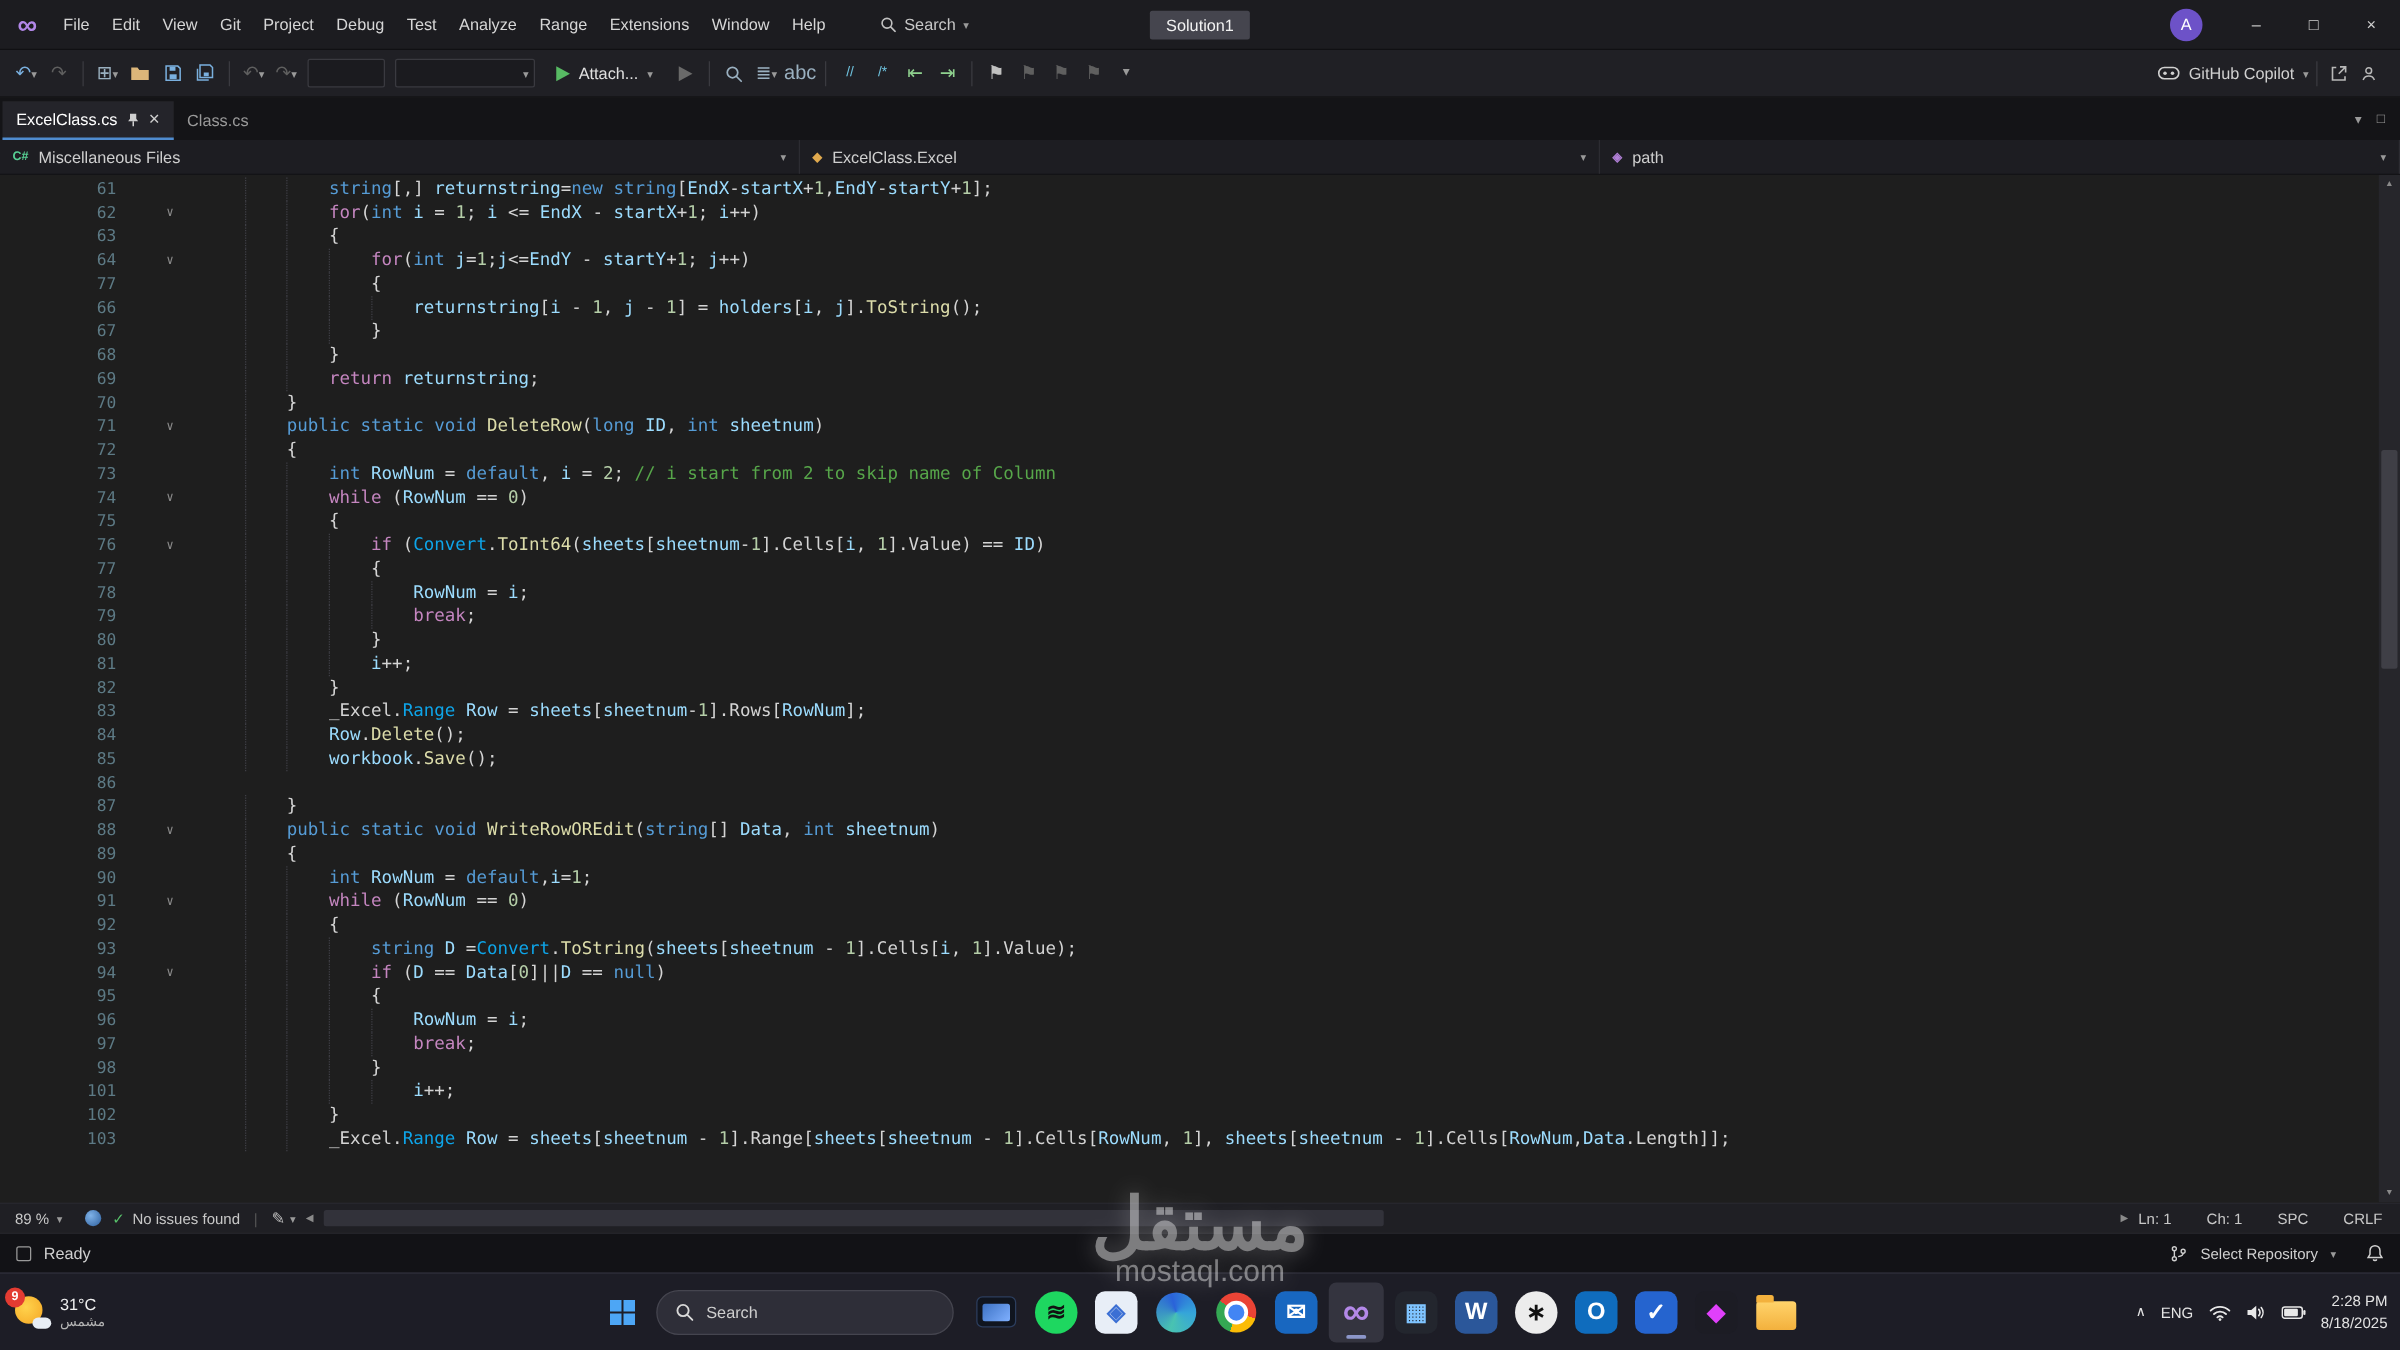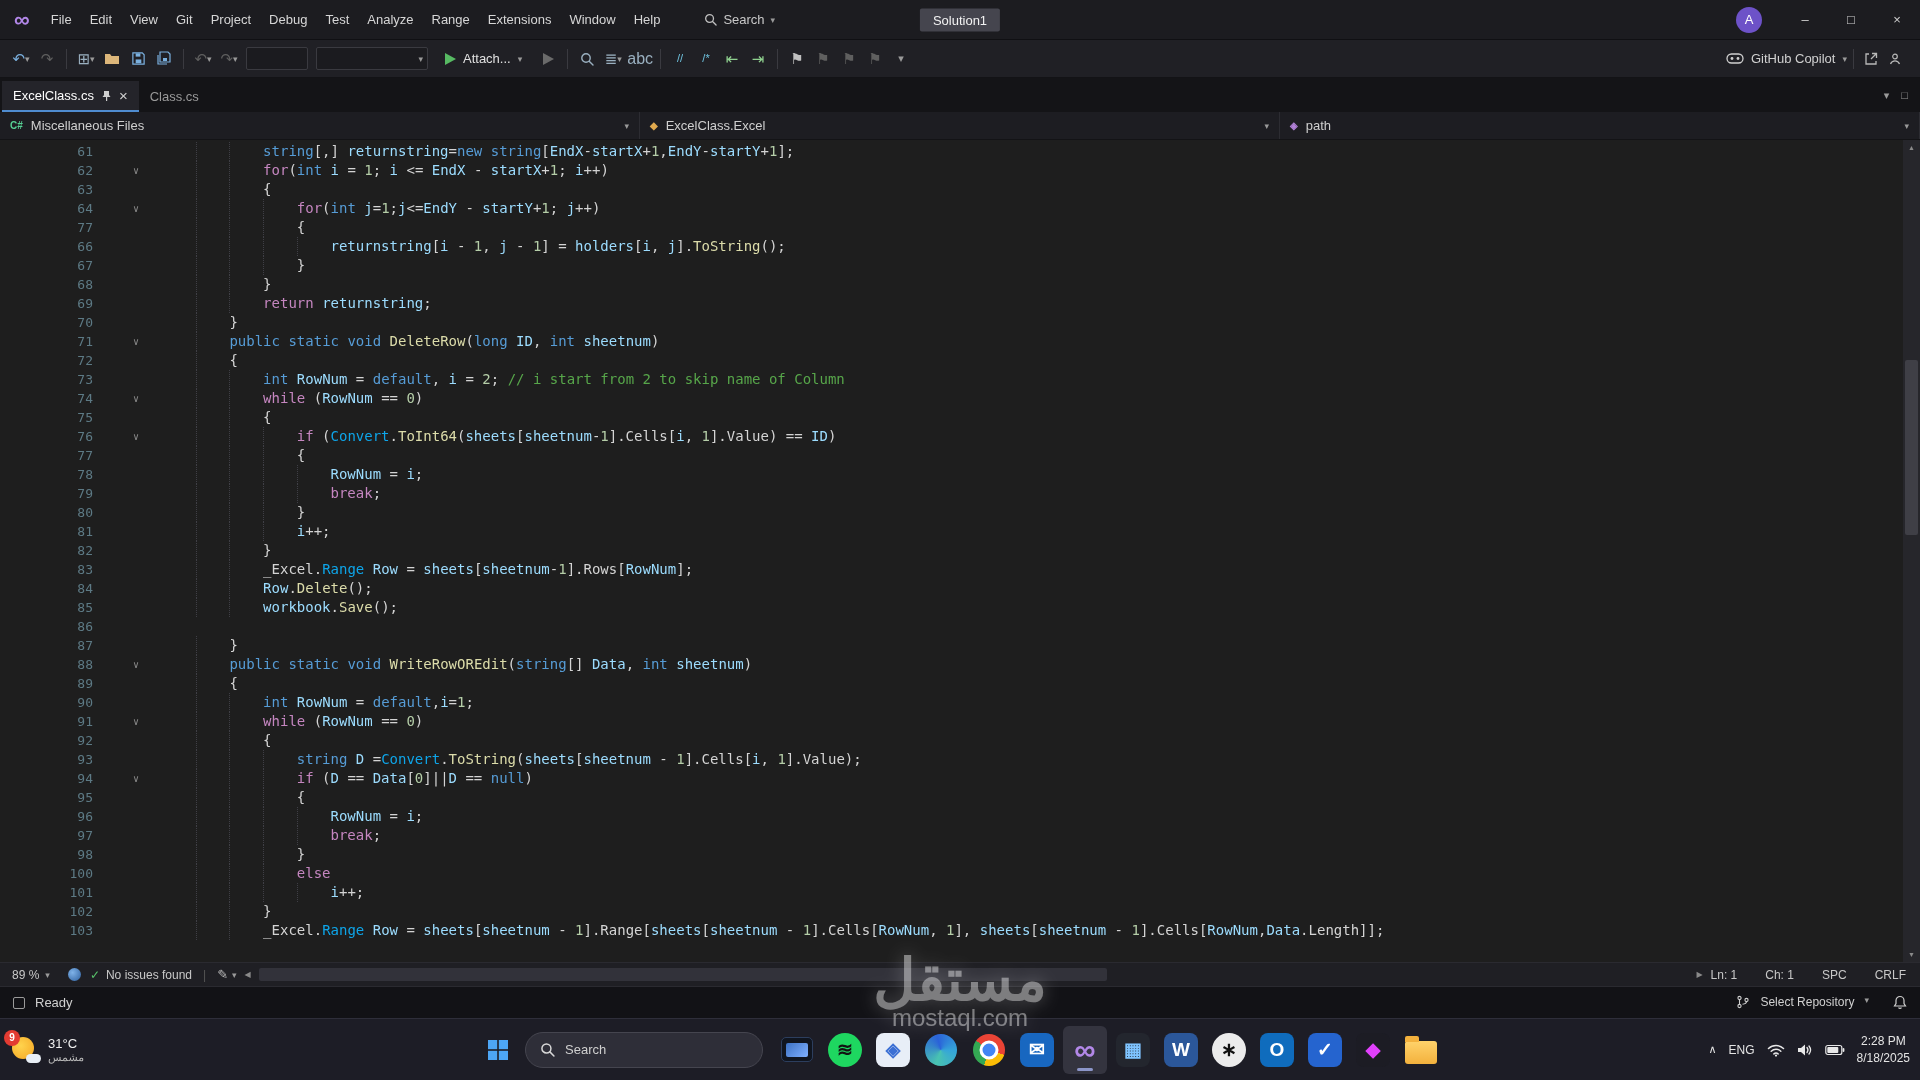--- a/index.html
+++ b/index.html
@@ -70,21 +70,21 @@
 .hscroll{flex:1;height:100%;margin:0 6px;position:relative}
 .hscroll .arr{position:absolute;top:0;bottom:0;display:flex;align-items:center;color:#8a8a8a;font-size:8px}
 .hthumb{position:absolute;left:16px;top:5px;height:13px;width:58%;background:#32323a;border-radius:2px}
 .epos{display:flex;align-items:center}
 .epos span{margin-right:28px}
 .epos span:last-child{margin-right:14px}
 
 
 .ready{height:32px;flex:0 0 32px;background:#121216;display:flex;align-items:center;padding:0 13px;font-size:13px;color:#d0d0d0;border-top:1px solid #2a2a30}
 .readybox{width:12px;height:12px;border:1px solid #9a9a9a;border-radius:2px;margin-right:10px}
-.ready-right{margin-left:auto;display:flex;align-items:flex-start;gap:10px}
+.ready-right{margin-left:auto;display:flex;align-items:center;gap:10px}
 
 
 .taskbar{height:62px;flex:0 0 62px;background:#1d1d26;position:relative;border-top:1px solid #2e2e3a}
 .weather{position:absolute;left:12px;top:0;bottom:0;display:flex;align-items:center;gap:10px}
 .wicon{width:26px;height:26px;position:relative}
 .sun{width:22px;height:22px;border-radius:50%;background:radial-gradient(circle at 40% 40%,#ffd34d,#f5a623)}
 .cloudlet{position:absolute;right:-3px;bottom:0;width:15px;height:9px;border-radius:6px;background:#e8eef5}
 .badge{position:absolute;left:-8px;top:-7px;background:#e33b32;color:#fff;border-radius:50%;min-width:16px;height:16px;font-size:10px;display:flex;align-items:center;justify-content:center;font-weight:bold}
 .wtext .t{font-size:13px;color:#f0f0f0}
 .wtext .dsc{font-size:11px;color:#b5b5b5;direction:rtl}
@@ -98,21 +98,21 @@
 .app-glyph{width:34px;height:34px;border-radius:8px;display:flex;align-items:center;justify-content:center;font-size:19px;font-weight:bold}
 .app-glyph.circ{border-radius:50%}
 .screen-shape{width:32px;height:25px;background:#10151f;border:1px solid #2c3e5e;border-radius:5px;display:flex;align-items:center;justify-content:center}
 .screen-inner{width:22px;height:14px;border-radius:2px;background:linear-gradient(135deg,#3d72c4,#7fb0ff)}
 .chrome-ball{width:32px;height:32px;border-radius:50%;background:conic-gradient(#ea4335 0 30%,#fbbc05 30% 55%,#34a853 55% 85%,#ea4335 85%);position:relative}
 .chrome-ball::after{content:"";position:absolute;left:50%;top:50%;transform:translate(-50%,-50%);width:13px;height:13px;border-radius:50%;background:#4285f4;border:3px solid #fff}
 .edge-ball{width:32px;height:32px;border-radius:50%;background:conic-gradient(from 200deg,#49c3b1,#2a62d9 40%,#35a5d9 70%,#49c3b1)}
 .folder-shape{width:32px;height:23px;background:linear-gradient(180deg,#ffd36b,#f3b13d);border-radius:3px;position:relative;margin-top:5px}
 .folder-shape::before{content:"";position:absolute;top:-5px;left:0;width:14px;height:6px;background:#f3b13d;border-radius:2px 2px 0 0}
 .tray{position:absolute;right:10px;top:0;bottom:0;display:flex;align-items:center;gap:12px;color:#e4e4e4;font-size:12px}
-.clock{text-align:center;line-height:1.35}
+.clock{text-align:right;line-height:1.35}
 
 
 .watermark{position:absolute;left:50%;top:948px;transform:translateX(-50%);text-align:center;color:#ffffff;opacity:.45;z-index:60;pointer-events:none;text-shadow:0 0 18px rgba(255,255,255,.65)}
 .watermark .ar{font-size:58px;font-weight:bold;line-height:1.1}
 .watermark .en{font-size:24px;margin-top:-8px}
 </style>
 </head>
 <body>
 
 <div id="root">
@@ -357,21 +357,20 @@
         <div class="line"><span class="ln">89</span><span class="fold"></span><span class="cd"><span class="ind"></span><span class="ind g"></span><span class="pl">{</span></span></div>
         <div class="line"><span class="ln">90</span><span class="fold"></span><span class="cd"><span class="ind"></span><span class="ind g"></span><span class="ind g"></span><span class="kw">int</span><span class="pl"> </span><span class="va">RowNum</span><span class="pl"> = </span><span class="kw">default</span><span class="pl">,</span><span class="va">i</span><span class="pl">=</span><span class="nu">1</span><span class="pl">;</span></span></div>
         <div class="line"><span class="ln">91</span><span class="fold"><span>∨</span></span><span class="cd"><span class="ind"></span><span class="ind g"></span><span class="ind g"></span><span class="ct">while</span><span class="pl"> (</span><span class="va">RowNum</span><span class="pl"> == </span><span class="nu">0</span><span class="pl">)</span></span></div>
         <div class="line"><span class="ln">92</span><span class="fold"></span><span class="cd"><span class="ind"></span><span class="ind g"></span><span class="ind g"></span><span class="pl">{</span></span></div>
         <div class="line"><span class="ln">93</span><span class="fold"></span><span class="cd"><span class="ind"></span><span class="ind g"></span><span class="ind g"></span><span class="ind g"></span><span class="kw">string</span><span class="pl"> </span><span class="va">D</span><span class="pl"> =</span><span class="ty">Convert</span><span class="pl">.</span><span class="me">ToString</span><span class="pl">(</span><span class="va">sheets</span><span class="pl">[</span><span class="va">sheetnum</span><span class="pl"> - </span><span class="nu">1</span><span class="pl">].Cells[</span><span class="va">i</span><span class="pl">, </span><span class="nu">1</span><span class="pl">].Value);</span></span></div>
         <div class="line"><span class="ln">94</span><span class="fold"><span>∨</span></span><span class="cd"><span class="ind"></span><span class="ind g"></span><span class="ind g"></span><span class="ind g"></span><span class="ct">if</span><span class="pl"> (</span><span class="va">D</span><span class="pl"> == </span><span class="va">Data</span><span class="pl">[</span><span class="nu">0</span><span class="pl">]||</span><span class="va">D</span><span class="pl"> == </span><span class="kw">null</span><span class="pl">)</span></span></div>
         <div class="line"><span class="ln">95</span><span class="fold"></span><span class="cd"><span class="ind"></span><span class="ind g"></span><span class="ind g"></span><span class="ind g"></span><span class="pl">{</span></span></div>
         <div class="line"><span class="ln">96</span><span class="fold"></span><span class="cd"><span class="ind"></span><span class="ind g"></span><span class="ind g"></span><span class="ind g"></span><span class="ind g"></span><span class="va">RowNum</span><span class="pl"> = </span><span class="va">i</span><span class="pl">;</span></span></div>
         <div class="line"><span class="ln">97</span><span class="fold"></span><span class="cd"><span class="ind"></span><span class="ind g"></span><span class="ind g"></span><span class="ind g"></span><span class="ind g"></span><span class="ct">break</span><span class="pl">;</span></span></div>
         <div class="line"><span class="ln">98</span><span class="fold"></span><span class="cd"><span class="ind"></span><span class="ind g"></span><span class="ind g"></span><span class="ind g"></span><span class="pl">}</span></span></div>
-        <div class="line"><span class="ln">100</span><span class="fold"></span><span class="cd"><span class="ind"></span><span class="ind g"></span><span class="ind g"></span><span class="ind g"></span><span class="ct">else</span></span></div>
         <div class="line"><span class="ln">101</span><span class="fold"></span><span class="cd"><span class="ind"></span><span class="ind g"></span><span class="ind g"></span><span class="ind g"></span><span class="ind g"></span><span class="va">i</span><span class="pl">++;</span></span></div>
         <div class="line"><span class="ln">102</span><span class="fold"></span><span class="cd"><span class="ind"></span><span class="ind g"></span><span class="ind g"></span><span class="pl">}</span></span></div>
         <div class="line"><span class="ln">103</span><span class="fold"></span><span class="cd"><span class="ind"></span><span class="ind g"></span><span class="ind g"></span><span class="pl">_Excel.</span><span class="ty">Range</span><span class="pl"> </span><span class="va">Row</span><span class="pl"> = </span><span class="va">sheets</span><span class="pl">[</span><span class="va">sheetnum</span><span class="pl"> - </span><span class="nu">1</span><span class="pl">].Range[</span><span class="va">sheets</span><span class="pl">[</span><span class="va">sheetnum</span><span class="pl"> - </span><span class="nu">1</span><span class="pl">].Cells[</span><span class="va">RowNum</span><span class="pl">, </span><span class="nu">1</span><span class="pl">], </span><span class="va">sheets</span><span class="pl">[</span><span class="va">sheetnum</span><span class="pl"> - </span><span class="nu">1</span><span class="pl">].Cells[</span><span class="va">RowNum</span><span class="pl">,</span><span class="va">Data</span><span class="pl">.Length]];</span></span></div>
       </div>
     <div class="vsb">
       <div class="arr" style="top:0">▲</div>
       <div class="thumb"></div>
       <div class="arr" style="bottom:0">▼</div>
     </div>
   </div>

